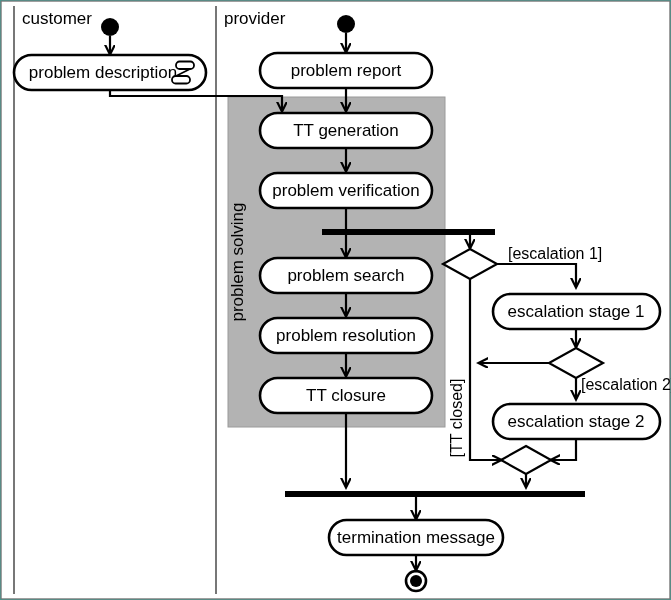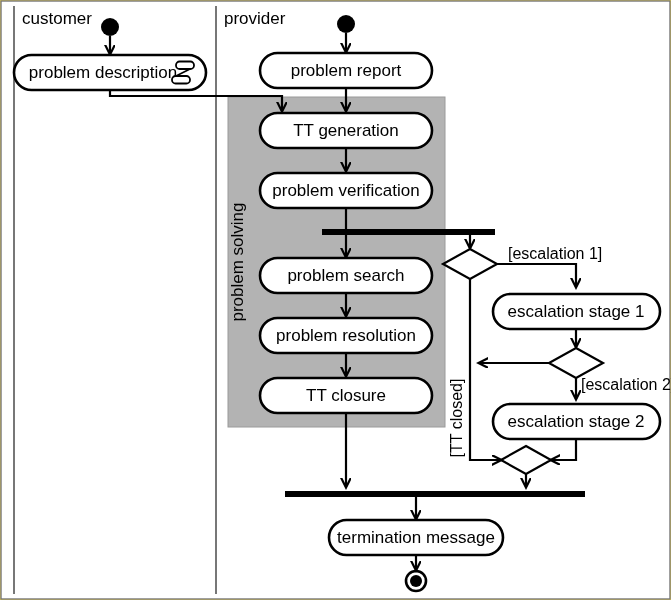--- a/index.html
+++ b/index.html
@@ -7,21 +7,21 @@
     padding: 0;
     background: #ffffff;
   }
   body {
     font-family: "Liberation Sans", sans-serif;
   }
   #diagram-root {
     position: relative;
     width: 671px;
     height: 600px;
-    background: #fde047;
+    background: #14b8a6;
     overflow: hidden;
   }
   #diagram-svg {
     position: absolute;
     left: 0;
     top: 0;
     width: 671px;
     height: 600px;
     display: block;
   }

